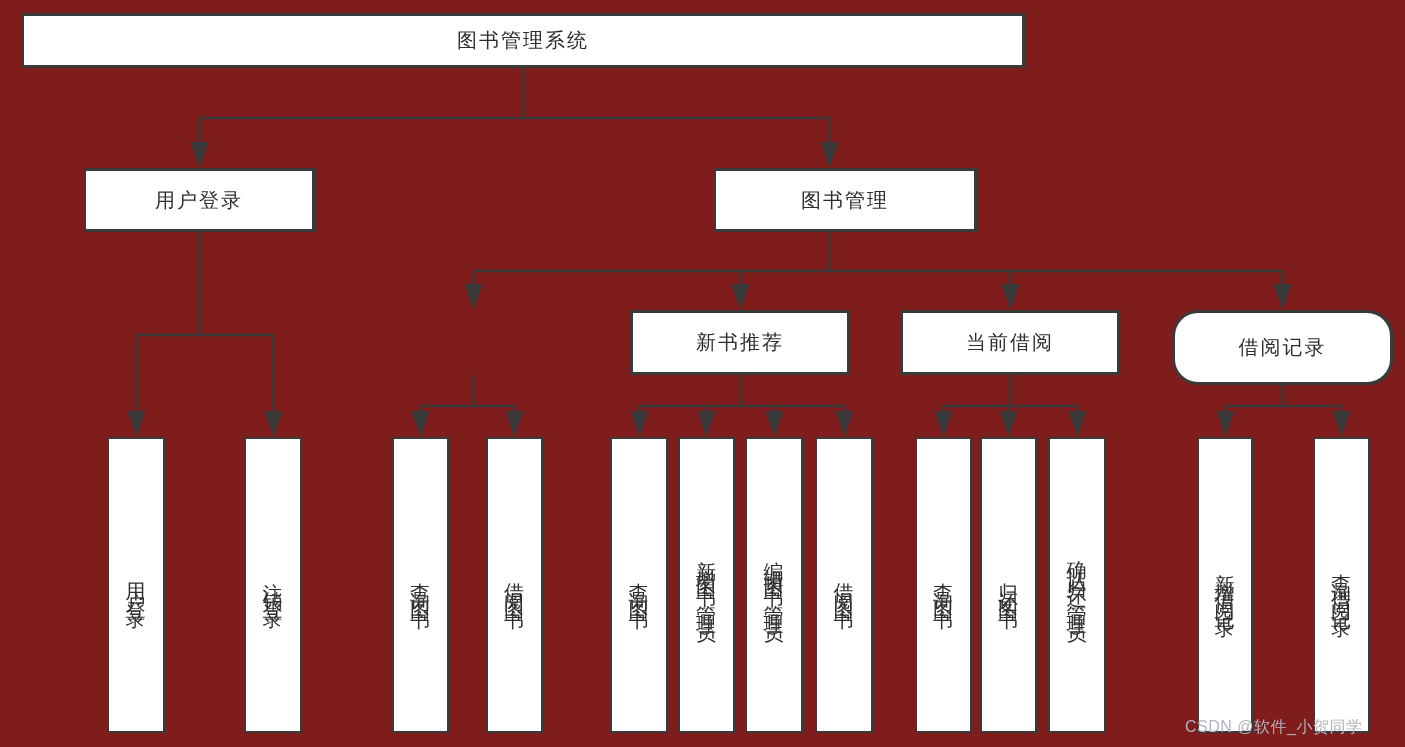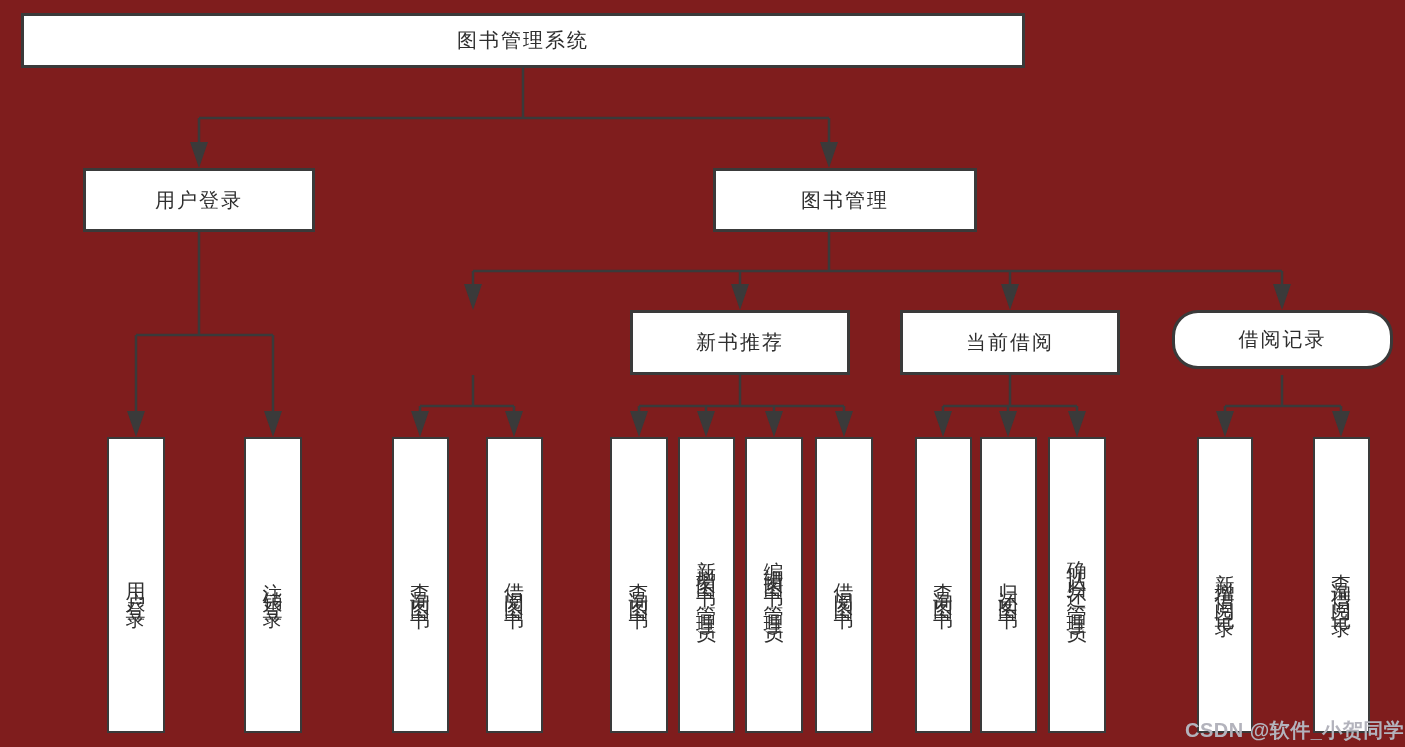--- a/index.html
+++ b/index.html
@@ -47,45 +47,44 @@
     top: 437px;
     height: 296px;
   }
   
   .n-root        { left: 21px;   top: 13px;  width: 1004px; height: 55px; }
   .n-user-login  { left: 83px;   top: 168px; width: 232px;  height: 64px; }
   .n-book-mgmt   { left: 713px;  top: 168px; width: 264px;  height: 64px; }
   .n-new-book    { left: 363px;  top: 310px; width: 220px;  height: 65px; }
   .n-book-borrow { left: 630px;  top: 310px; width: 220px;  height: 65px; }
   .n-cur-borrow  { left: 900px;  top: 310px; width: 220px;  height: 65px; }
-  .n-borrow-rec  { left: 1172px; top: 310px; width: 221px;  height: 59px; border-radius: 26px; }
+  .n-borrow-rec  { left: 1172px; top: 310px; width: 221px;  height: 75px; border-radius: 26px; }
   
   .l1  { left: 107px;  width: 58px; }
   .l2  { left: 244px;  width: 58px; }
   .l3  { left: 392px;  width: 57px; }
   .l4  { left: 486px;  width: 57px; }
   .l5  { left: 610px;  width: 58px; }
   .l6  { left: 678px;  width: 57px; }
   .l7  { left: 745px;  width: 58px; }
   .l8  { left: 815px;  width: 58px; }
   .l9  { left: 915px;  width: 57px; }
   .l10 { left: 980px;  width: 57px; }
   .l11 { left: 1048px; width: 58px; }
   .l12 { left: 1197px; width: 56px; }
   .l13 { left: 1313px; width: 57px; }
   .watermark {
     position: absolute;
     left: 1185px;
     top: 717px;
-    font-size: 20px;
+    font-size: 16px;
     color: #b3b3bc;
     letter-spacing: 0.5px;
     white-space: nowrap;
     z-index: 5;
-    font-weight: bold;
   }
 </style>
 </head>
 <body>
 
 <div class="canvas">
 
   <svg class="connectors" viewBox="0 0 1405 747" xmlns="http://www.w3.org/2000/svg">
     <g stroke="#3a3a3a" stroke-width="2.5" fill="none">
 

